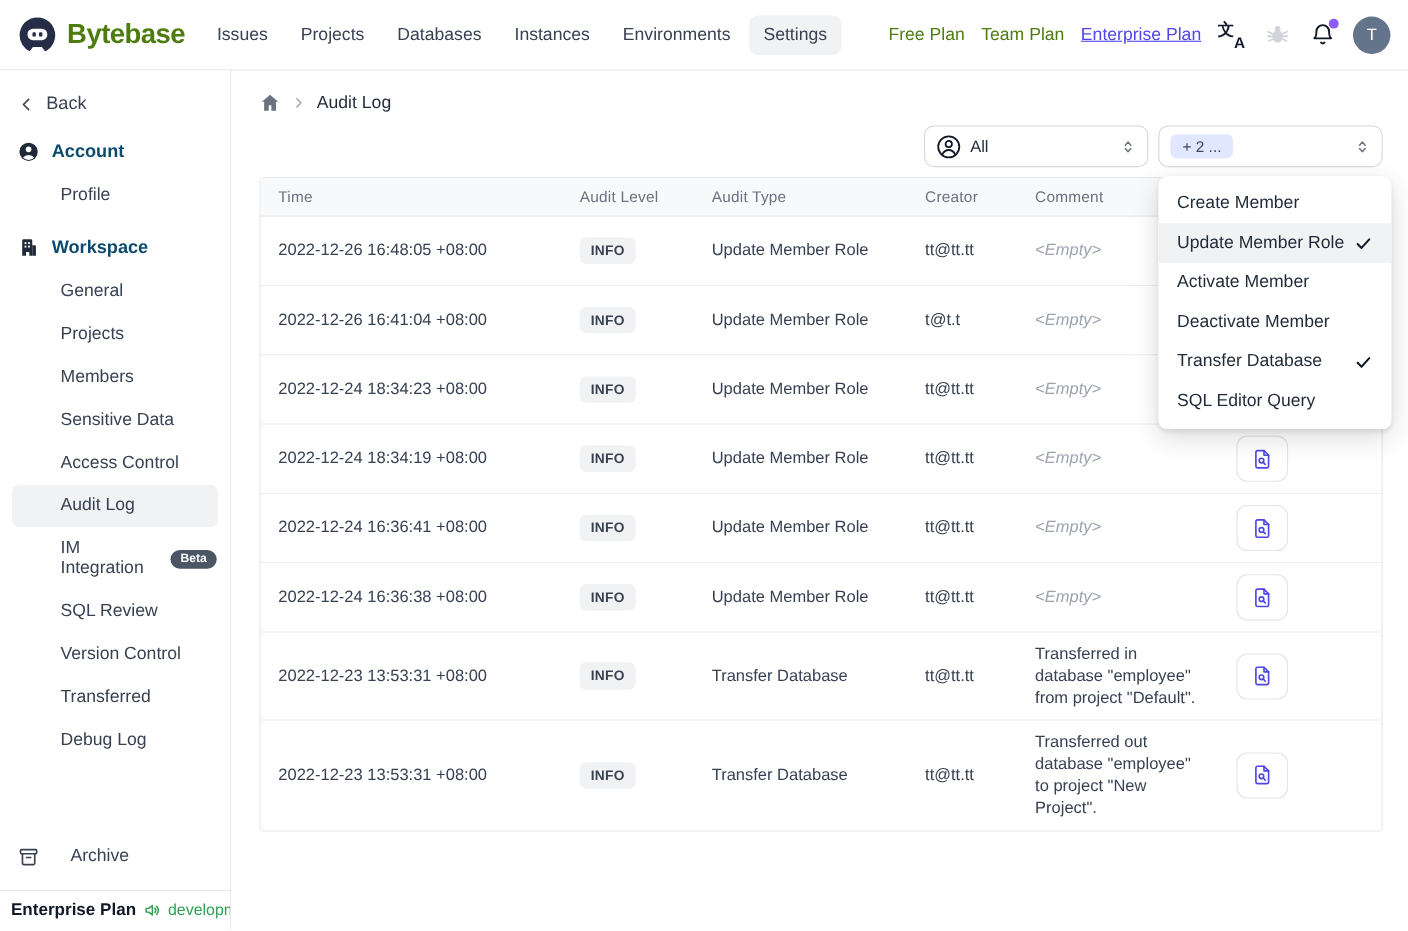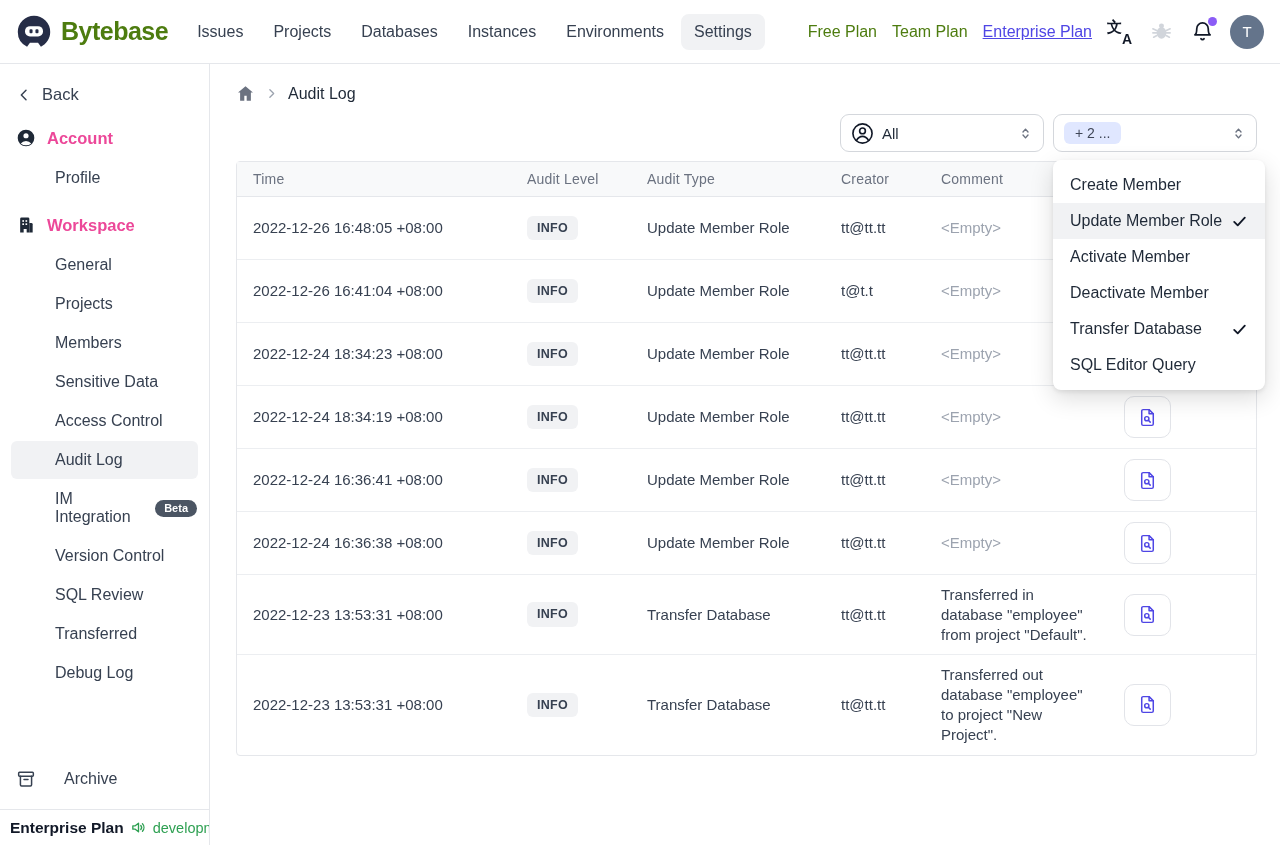--- a/index.html
+++ b/index.html
@@ -25,21 +25,21 @@
   .bell-dot { position:absolute; top:-2px; right:-2px; width:9px; height:9px; border-radius:50%; background:#8b5cf6; }
   .avatar { width:34px; height:34px; border-radius:50%; background:#64748b; color:#fff;
     display:flex; align-items:center; justify-content:center; font-size:15px; cursor:pointer; }
 
   
   .shell { display:flex; height:781px; }
   .sidebar { width:210px; border-right:1px solid #e5e7eb; display:flex; flex-direction:column; background:#fff; }
   .side-scroll { flex:1; overflow:hidden; padding-top:8px; display:flex; flex-direction:column; }
   .back-row { display:flex; align-items:center; gap:10px; padding:13px 16px; font-size:16.5px; color:#374151; cursor:pointer; }
   .group-head { display:flex; align-items:center; gap:11px; padding:11px 16px; font-size:16.5px;
-    font-weight:600; color:#ec4899; cursor:pointer; }
+    font-weight:600; color:#0c4a6e; cursor:pointer; }
   .side-items { list-style:none; }
   .side-item { display:flex; align-items:center; padding:10px 12px 10px 55px; font-size:16px;
     color:#374151; cursor:pointer; border-radius:6px; margin:0 0 1px 0; }
   .side-item.active { background:#f1f2f4; margin:0 11px 1px 11px; padding-left:44px; }
   .beta-badge { margin-left:7px; background:#4b5563; color:#fff; font-size:11px; font-weight:600;
     padding:3px 9px; border-radius:999px; line-height:1; }
   .side-bottom { margin-top:auto; }
   .archive-row { display:flex; align-items:center; gap:28px; padding:11px 16px 20px 16px;
     font-size:16px; color:#374151; cursor:pointer; }
   .plan-bar { border-top:1px solid #e5e7eb; height:36px; display:flex; align-items:center;
@@ -71,21 +71,21 @@
   
   .table { margin-top:9px; border:1px solid #e5e7eb; border-radius:4px; }
   .thead, .trow { display:grid; grid-template-columns:274px 120px 194px 100px 183px 1fr; }
   .thead { background:#f8f9fa; border-bottom:1px solid #e5e7eb; }
   .th { font-size:14px; color:#6b7280; padding:9px 16px; text-align:left; letter-spacing:.2px; }
   .trow { border-bottom:1px solid #eceef1; align-items:center; min-height:56px; }
   .trow:last-child { border-bottom:none; }
   .td { padding:10px 16px; font-size:15px; color:#374151; line-height:1.32; }
   .badge-info { background:#f1f2f4; color:#374151; font-size:12.5px; font-weight:600;
     padding:4px 10px; border-radius:6px; display:inline-block; letter-spacing:.3px; }
-  .empty { color:#9ca3af; }
+  .empty { font-style:italic; color:#9ca3af; }
   .view-btn { width:47px; height:42px; border:1px solid #e2e4e9; border-radius:10px; background:#fff;
     display:flex; align-items:center; justify-content:center; cursor:pointer; }
 </style>
 </head>
 <body>
 
 <header class="navbar">
   <div class="brand">
     <span style="display:flex;">
       <svg width="36" height="36" viewBox="0 0 40 40">
@@ -217,26 +217,26 @@
             <span>Audit Log</span>
 
           </li>
 
           <li class="side-item">
             <span>IM Integration</span>
             <span class="beta-badge">Beta</span>
           </li>
 
           <li class="side-item">
+            <span>SQL Review</span>
+
+          </li>
+
+          <li class="side-item">
             <span>Version Control</span>
-
-          </li>
-
-          <li class="side-item">
-            <span>SQL Review</span>
 
           </li>
 
           <li class="side-item">
             <span>Transferred</span>
 
           </li>
 
           <li class="side-item">
             <span>Debug Log</span>

